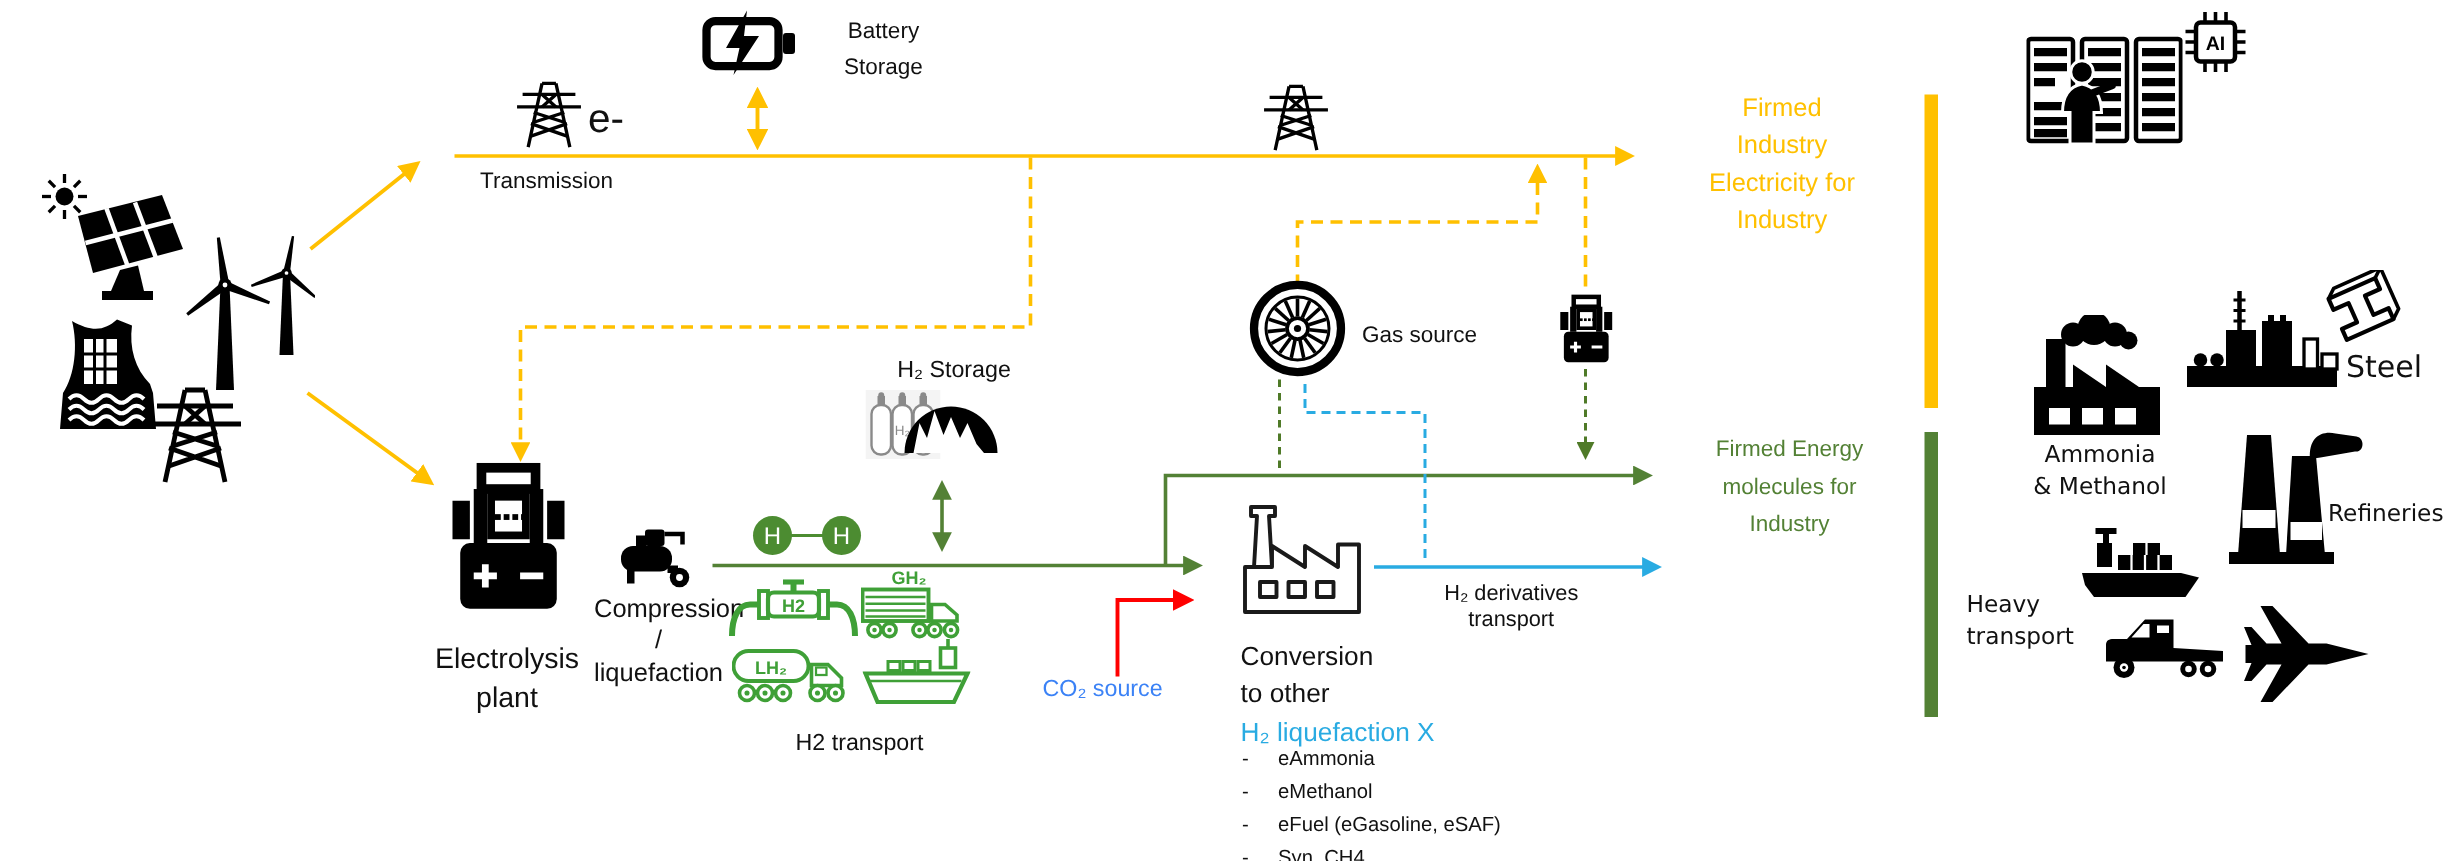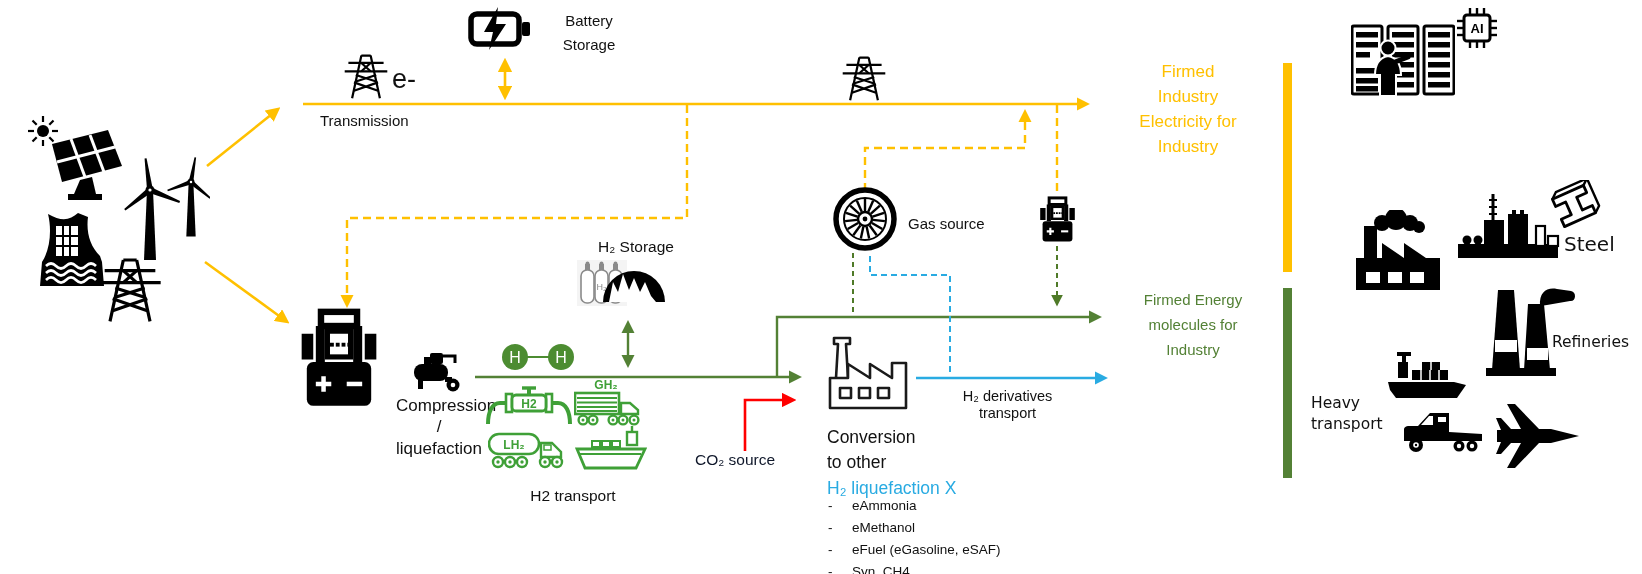--- a/index.html
+++ b/index.html
@@ -7,21 +7,21 @@
   .canvas { position:relative; width:1642px; height:574px; background:#fff; overflow:hidden;
             font-family:"Liberation Sans", sans-serif; color:#111; }
   .abs { position:absolute; }
   .lbl { position:absolute; font-size:15px; line-height:1.3; color:#111; }
   .ctr { text-align:center; }
   .b  { font-weight:normal; }
   .geo { font-family:"DejaVu Sans", sans-serif; }
   .yellow-t { color:#FFC000; }
   .green-t  { color:#538135; }
   .blue-t   { color:#29ABE2; }
-  .red-t    { color:#0f172a; }
+  .red-t    { color:#3b82f6; }
   .li { display:flex; margin-bottom:7px; font-size:13.5px; line-height:1.1; }
   .li .dash { width:24px; }
   svg { display:block; }
 </style>
 </head>
 <body>
 
 <div class="canvas">
 
   <svg class="abs" style="left:0;top:0" width="1642" height="574" viewBox="0 0 1642 574">
@@ -231,20 +231,24 @@
   </svg>
   <div class="lbl" style="left:908px;top:214px">Gas source</div>
 
   <svg class="abs" style="left:1039px;top:196px" width="37" height="48" viewBox="0 0 62 80">
     <use href="#ic-elec"></use>
   </svg>
 
   <svg class="abs" style="left:299px;top:308px" width="80" height="103" viewBox="0 0 62 80">
     <use href="#ic-elec"></use>
   </svg>
+  <div class="lbl ctr b" style="left:282px;top:427px;width:112px;font-size:19px;line-height:1.35">
+    <div>Electrolysis</div>
+    <div>plant</div>
+  </div>
 
   <svg class="abs" style="left:412px;top:348px" width="50" height="46" viewBox="0 0 50 46">
     <rect x="18" y="5" width="13" height="11" rx="2" fill="#000"></rect>
     <rect x="12" y="9" width="7" height="8" fill="#000"></rect>
     <path d="M31,8 h12 v7" stroke="#000" stroke-width="3" fill="none"></path>
     <rect x="2" y="16" width="34" height="17" rx="8" fill="#000"></rect>
     <rect x="6" y="32" width="5" height="9" fill="#000"></rect>
     <rect x="33" y="29" width="7" height="5" fill="#000"></rect>
     <circle cx="41" cy="37" r="6.5" fill="#000"></circle>
       <circle cx="41" cy="37" r="2.3" fill="#fff"></circle>
@@ -467,20 +471,24 @@
         <circle cx="67" cy="17" r="6"></circle>
       <rect x="12" y="16" width="13" height="34"></rect>
       <polygon points="4,80 4,48 30,48 30,33 52,48 52,33 74,48 88,48 88,80"></polygon>
     </g>
     <g fill="#fff">
       <rect x="14" y="62" width="14" height="11"></rect>
         <rect x="36" y="62" width="14" height="11"></rect>
         <rect x="58" y="62" width="14" height="11"></rect>
     </g>
   </svg>
+  <div class="lbl ctr geo" style="left:1348px;top:293px;width:104px;font-size:15.5px;line-height:20.5px">
+    <div>Ammonia</div>
+    <div>&amp; Methanol</div>
+  </div>
 
   <svg class="abs" style="left:1484px;top:282px" width="96" height="94" viewBox="0 0 96 94">
     <polygon points="8,88 14,8 30,8 36,88" fill="#000"></polygon>
     <rect x="11" y="58" width="22" height="12" fill="#fff"></rect>
     <polygon points="40,88 44,22 60,22 66,88" fill="#000"></polygon>
     <rect x="43" y="66" width="21" height="12" fill="#fff"></rect>
     <path d="M56,24 C55,10 63,5 73,7 L87,9 C93,10 92,20 86,19 L63,23 z" fill="#000"></path>
     <rect x="2" y="86" width="70" height="8" fill="#000"></rect>
   </svg>
   <div class="lbl geo" style="left:1552px;top:332px;font-size:15.5px">Refineries</div>

